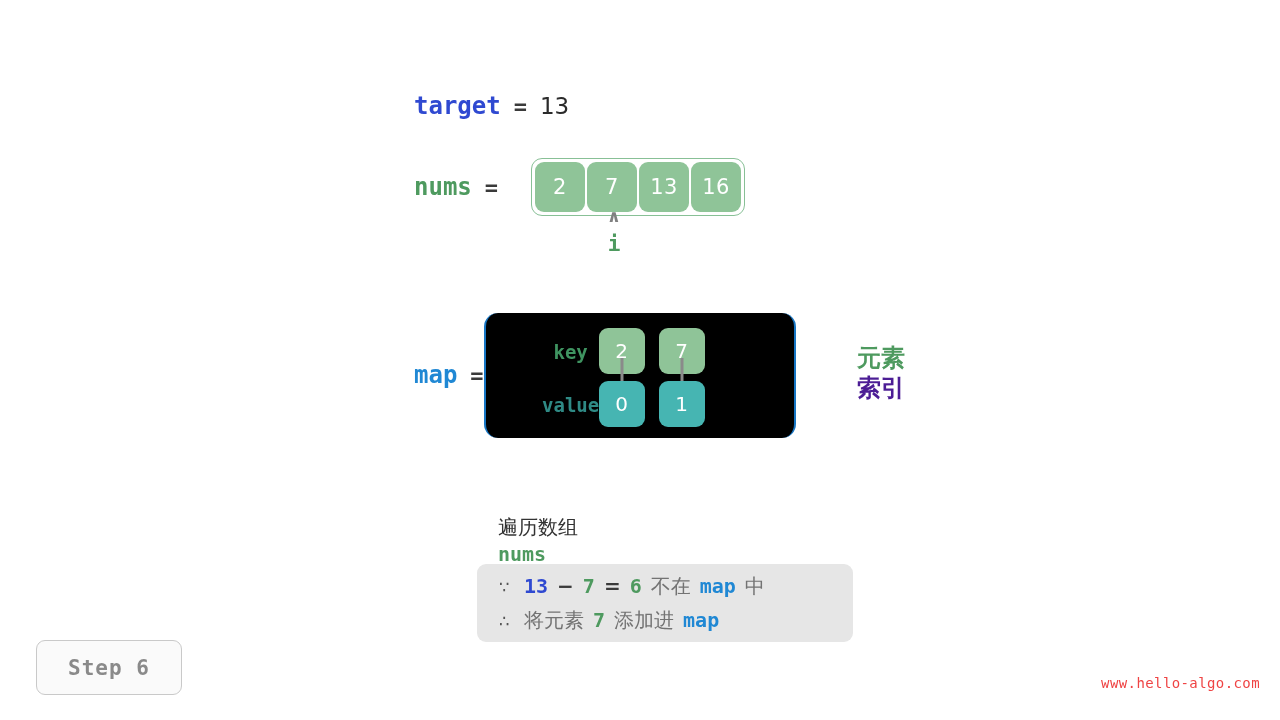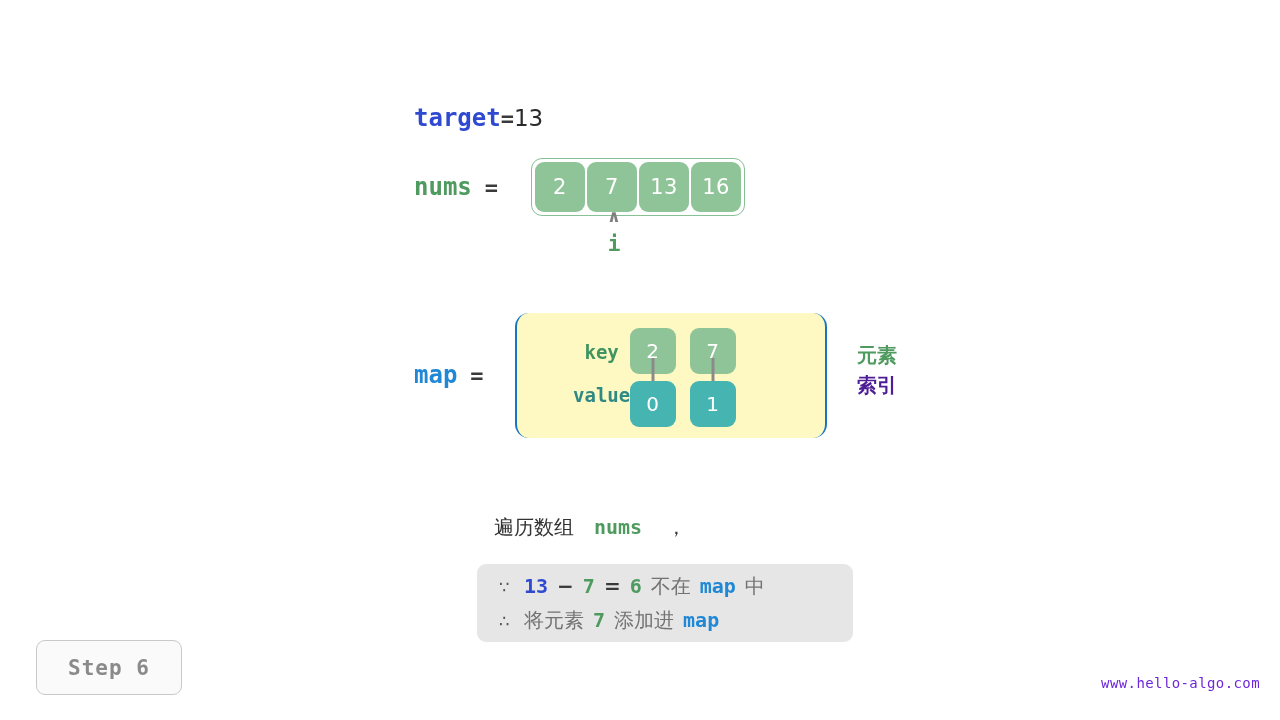--- a/index.html
+++ b/index.html
@@ -22,21 +22,21 @@
     font-family: "DejaVu Sans Mono", "Liberation Mono", monospace;
     font-weight: bold;
   }
 
   
   #target-row {
     left: 414px;
     top: 92px;
     display: flex;
     align-items: baseline;
-    margin-top: 12px;
+    gap: 13px;
   }
   #target-row .var-name {
     font-size: 24px;
     color: #2f49d1;
   }
   #target-row .eq {
     font-size: 22px;
     color: #3a3a3a;
     font-weight: bold;
   }
@@ -121,40 +121,39 @@
   }
   #map-row .eq {
     font-size: 22px;
     color: #3a3a3a;
     font-weight: bold;
     margin-left: 13px;
     line-height: 125px;
   }
 
   .map-box {
-    margin-left: 31px;
     position: relative;
     width: 312px;
     height: 125px;
-    background: #fef9c3;
+    background: #000000;
     border-radius: 14px;
     border-left: 2.4px solid #1776c4;
     border-right: 2.4px solid #1776c4;
     box-sizing: border-box;
   }
 
   .map-label {
     position: absolute;
     font-size: 19px;
     left: 40px;
     width: 90px;
     text-align: center;
   }
   .map-label.key   { top: 28px;  color: #3f9461; }
-  .map-label.value { top: 71px;  color: #2f8a85; }
+  .map-label.value { top: 81px;  color: #2f8a85; }
 
   .kv-cell {
     position: absolute;
     width: 46px;
     height: 46px;
     border-radius: 9px;
     display: flex;
     align-items: center;
     justify-content: center;
     color: #ffffff;
@@ -171,36 +170,37 @@
     top: 45px;
     width: 12px;
     height: 34px;
   }
   .kv-arrow.col-0 { left: 130px; }
   .kv-arrow.col-1 { left: 190px; }
 
   .side-label {
     position: absolute;
     left: 857px;
-    font-size: 20px;
+    font-size: 24px;
     font-family: "DejaVu Sans", "Liberation Sans", sans-serif;
     font-weight: bold;
   }
   #side-label-element { top: 342px; color: #4e9a5f; }
   #side-label-index   { top: 372px; color: #4c1d95; }
 
   
   #desc-line {
     left: 494px;
     top: 514px;
     font-size: 20px;
     color: #333333;
     display: flex;
     align-items: baseline;
-    gap: 20px;
+    gap: 1px;
+    flex-direction: column;
   }
   #desc-line .code-green {
     color: #4e9a5f;
     font-size: 20px;
   }
   #desc-line .comma {
     color: #333333;
     margin-left: 4px;
   }
 
@@ -249,21 +249,21 @@
     justify-content: center;
     color: #8a8a8a;
     font-size: 21px;
     letter-spacing: 1px;
   }
 
   
   #watermark {
     right: 20px;
     top: 675px;
-    color: #6d28d9;
+    color: #ef4444;
     font-size: 14px;
     font-family: "DejaVu Sans Mono", "Liberation Mono", monospace;
     letter-spacing: 0.4px;
   }
 </style>
 </head>
 <body>
 
 <div class="abs" id="target-row">
   <span class="mono var-name">target</span>

